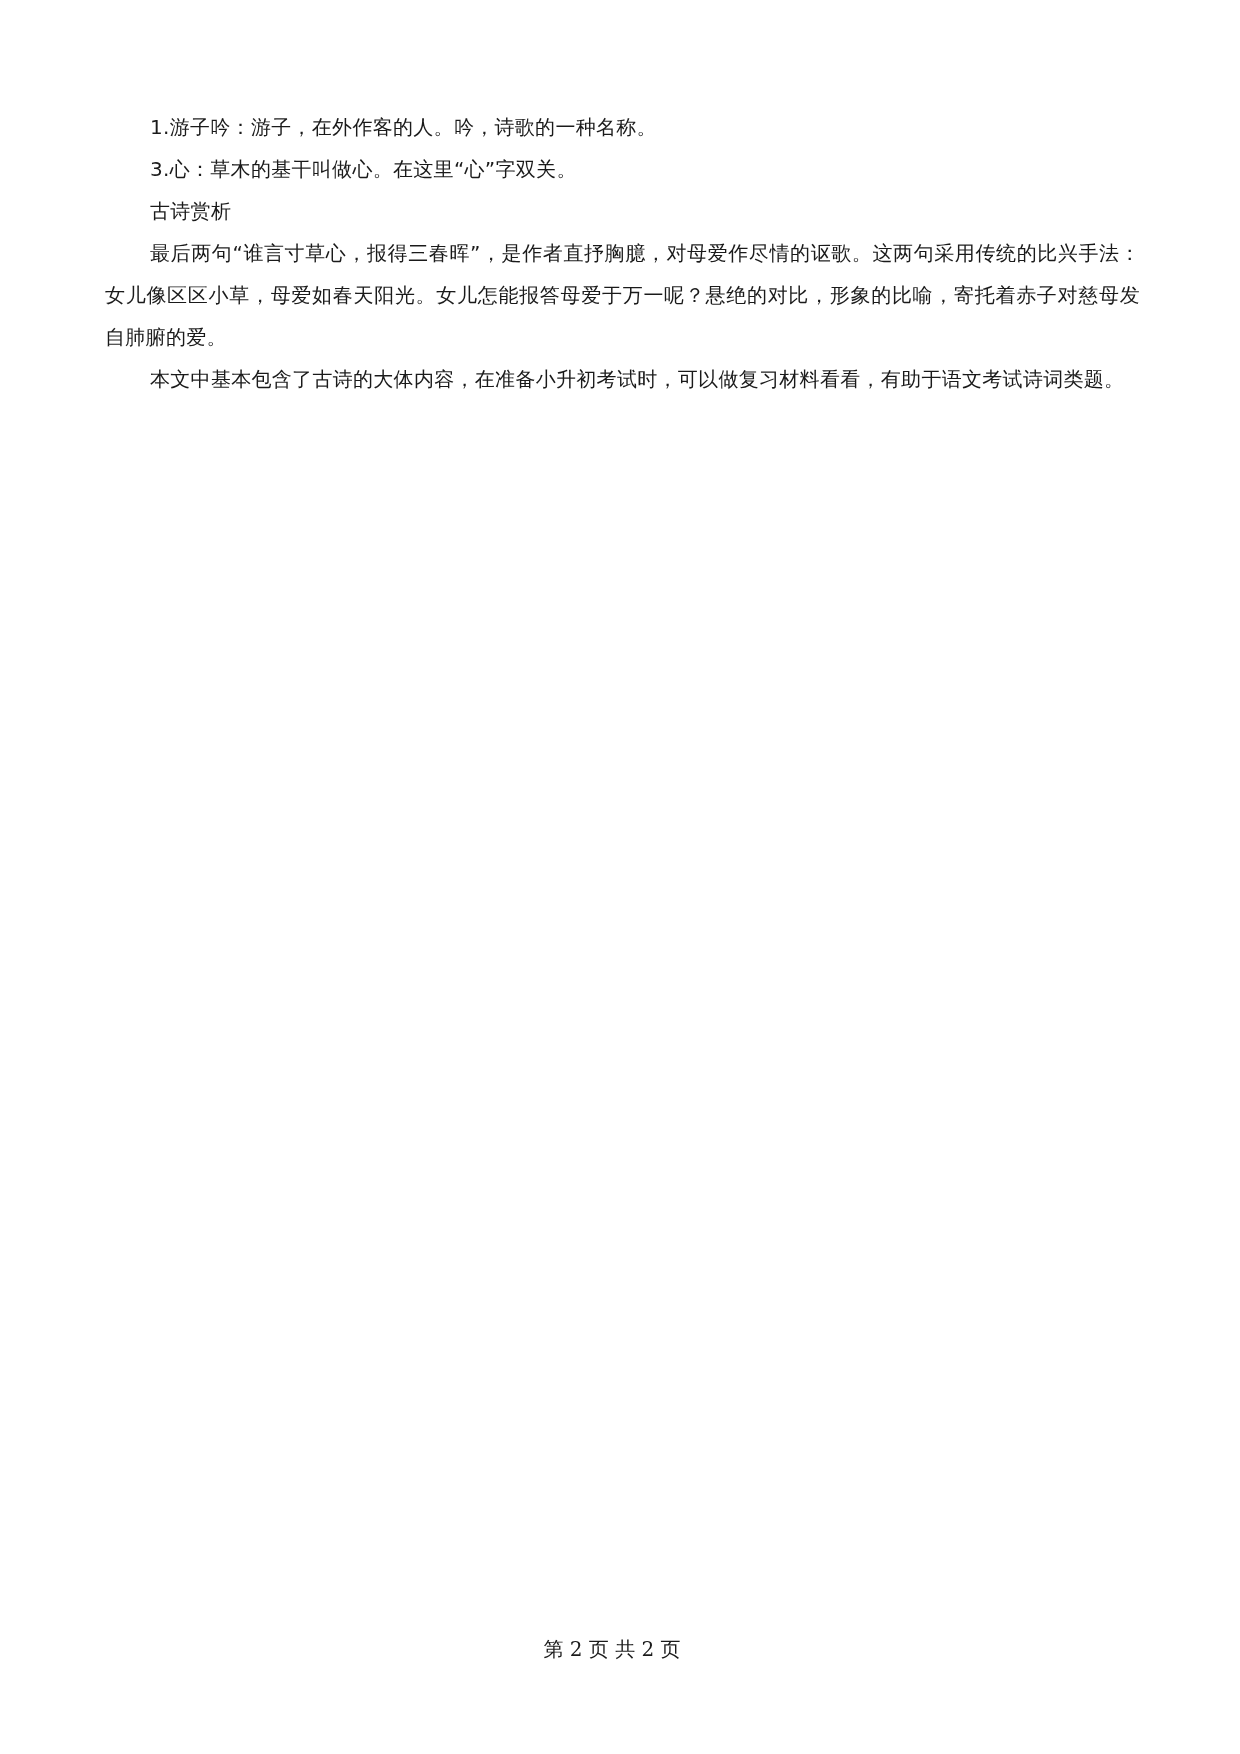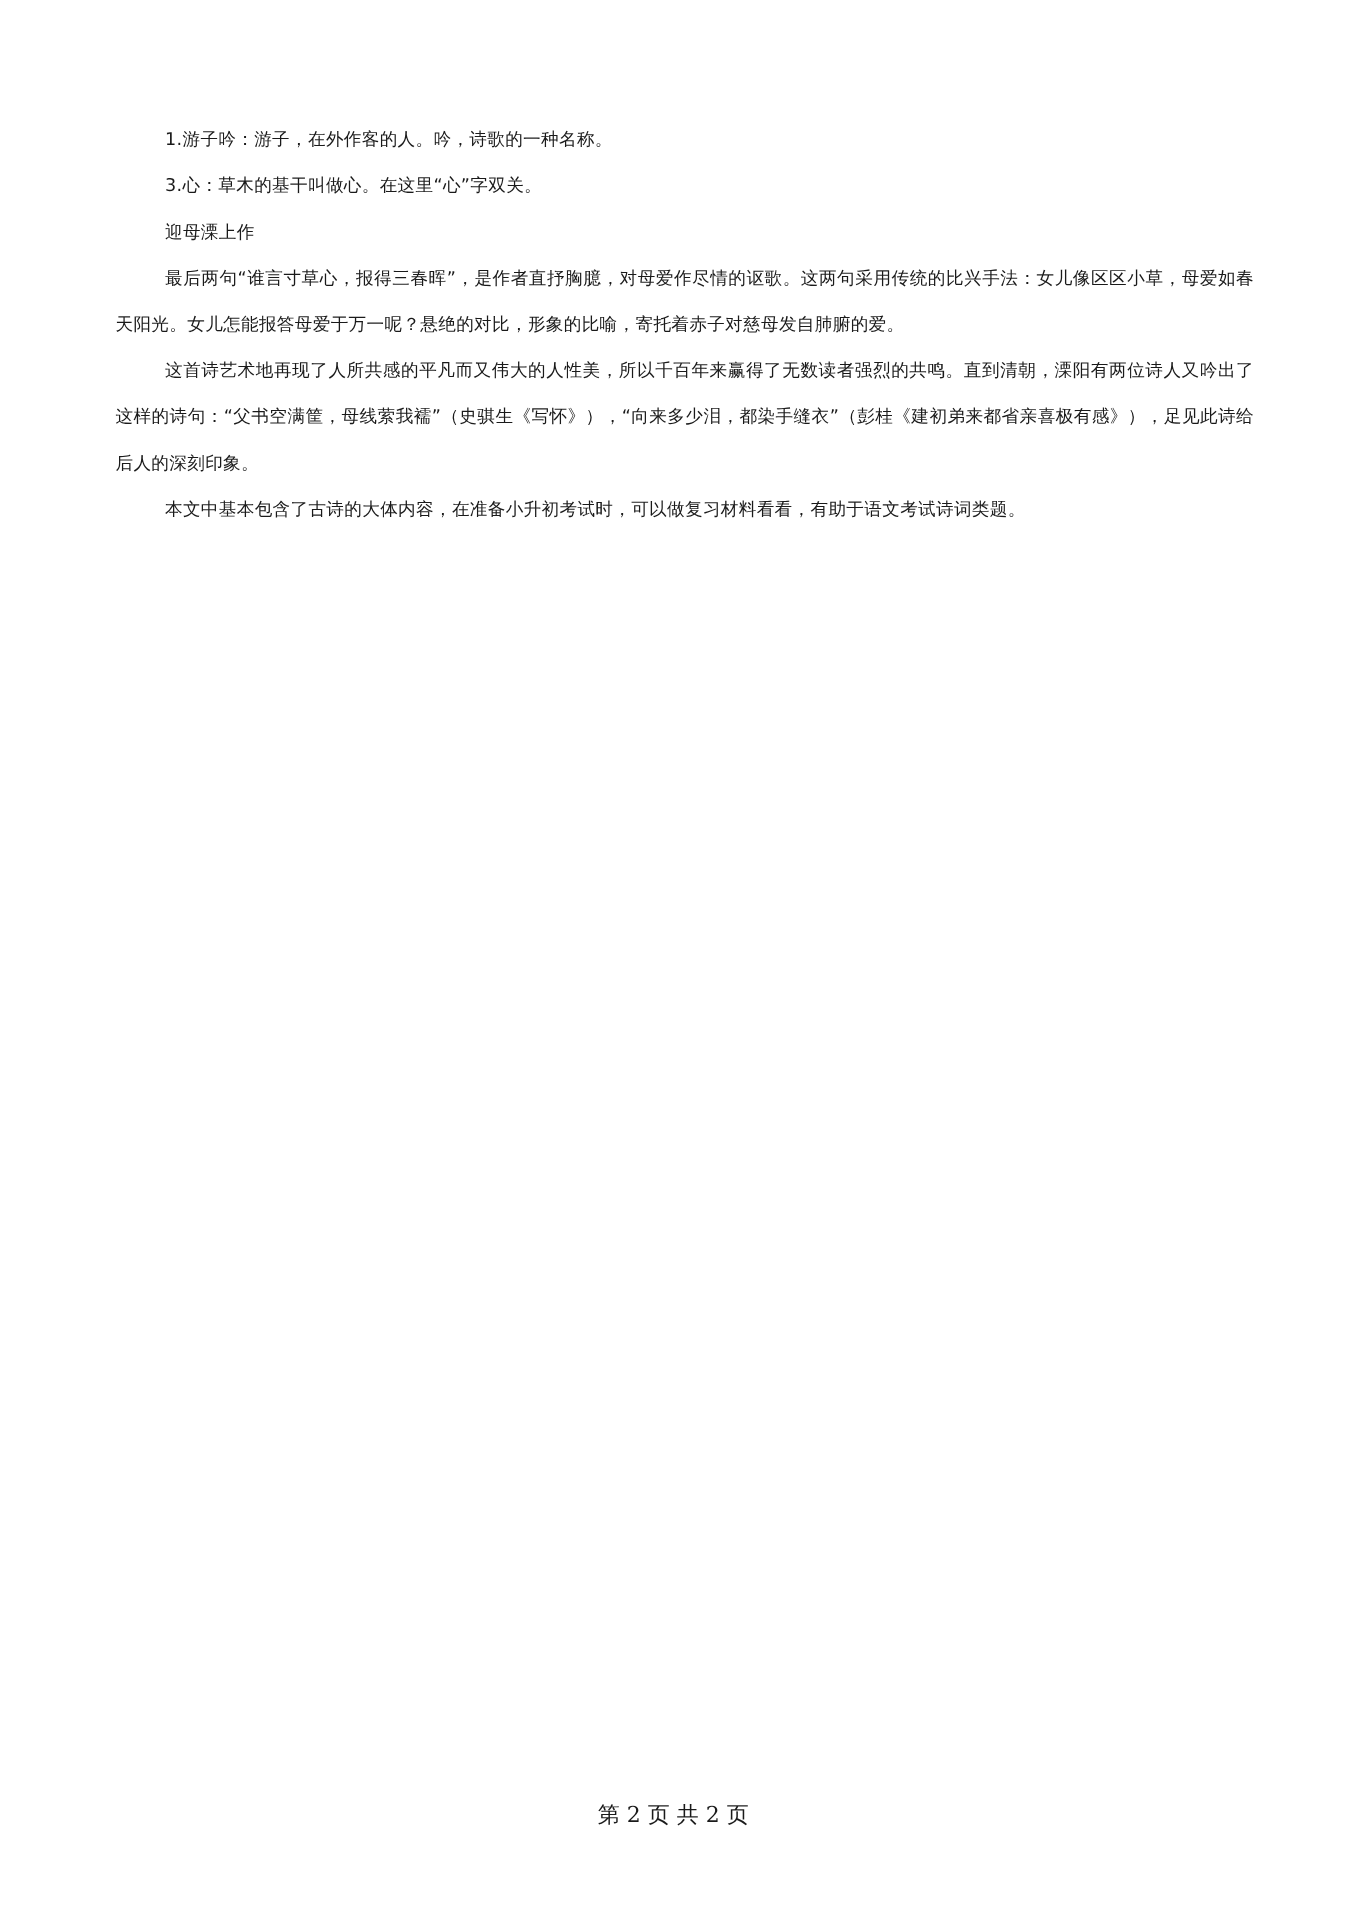--- a/index.html
+++ b/index.html
@@ -15,21 +15,21 @@
       font-family: "DejaVu Sans", "Liberation Sans", sans-serif;
       color: #1a1a1a;
     }
     .page-body {
       position: absolute;
       left: 105px;
       top: 106px;
       width: 1035px;
     }
     .line-block {
-      font-size: 16px;
+      font-size: 20px;
       line-height: 42px;
       margin: 0;
       text-align: justify;
       text-justify: inter-character;
       letter-spacing: 0.3px;
     }
     .indent {
       text-indent: 45px;
     }
     .footer {
@@ -42,21 +42,20 @@
       font-size: 20px;
       color: #1a1a1a;
     }
   </style>
 </head>
 <body>
 
 <div class="page-body">
   <p class="line-block indent">1.游子吟：游子，在外作客的人。吟，诗歌的一种名称。</p>
   <p class="line-block indent">3.心：草木的基干叫做心。在这里“心”字双关。</p>
-  <p class="line-block indent">迎母溧上作</p>
+  <p class="line-block indent">古诗赏析</p>
   <p class="line-block indent">最后两句“谁言寸草心，报得三春晖”，是作者直抒胸臆，对母爱作尽情的讴歌。这两句采用传统的比兴手法：女儿像区区小草，母爱如春天阳光。女儿怎能报答母爱于万一呢？悬绝的对比，形象的比喻，寄托着赤子对慈母发自肺腑的爱。</p>
-  <p class="line-block indent">这首诗艺术地再现了人所共感的平凡而又伟大的人性美，所以千百年来赢得了无数读者强烈的共鸣。直到清朝，溧阳有两位诗人又吟出了这样的诗句：“父书空满筐，母线萦我襦”（史骐生《写怀》），“向来多少泪，都染手缝衣”（彭桂《建初弟来都省亲喜极有感》），足见此诗给后人的深刻印象。</p>
   <p class="line-block indent">本文中基本包含了古诗的大体内容，在准备小升初考试时，可以做复习材料看看，有助于语文考试诗词类题。</p>
 </div>
 
 <div class="footer">
   <span>第 2 页 共 2 页</span>
 </div>
 
 </body></html>

